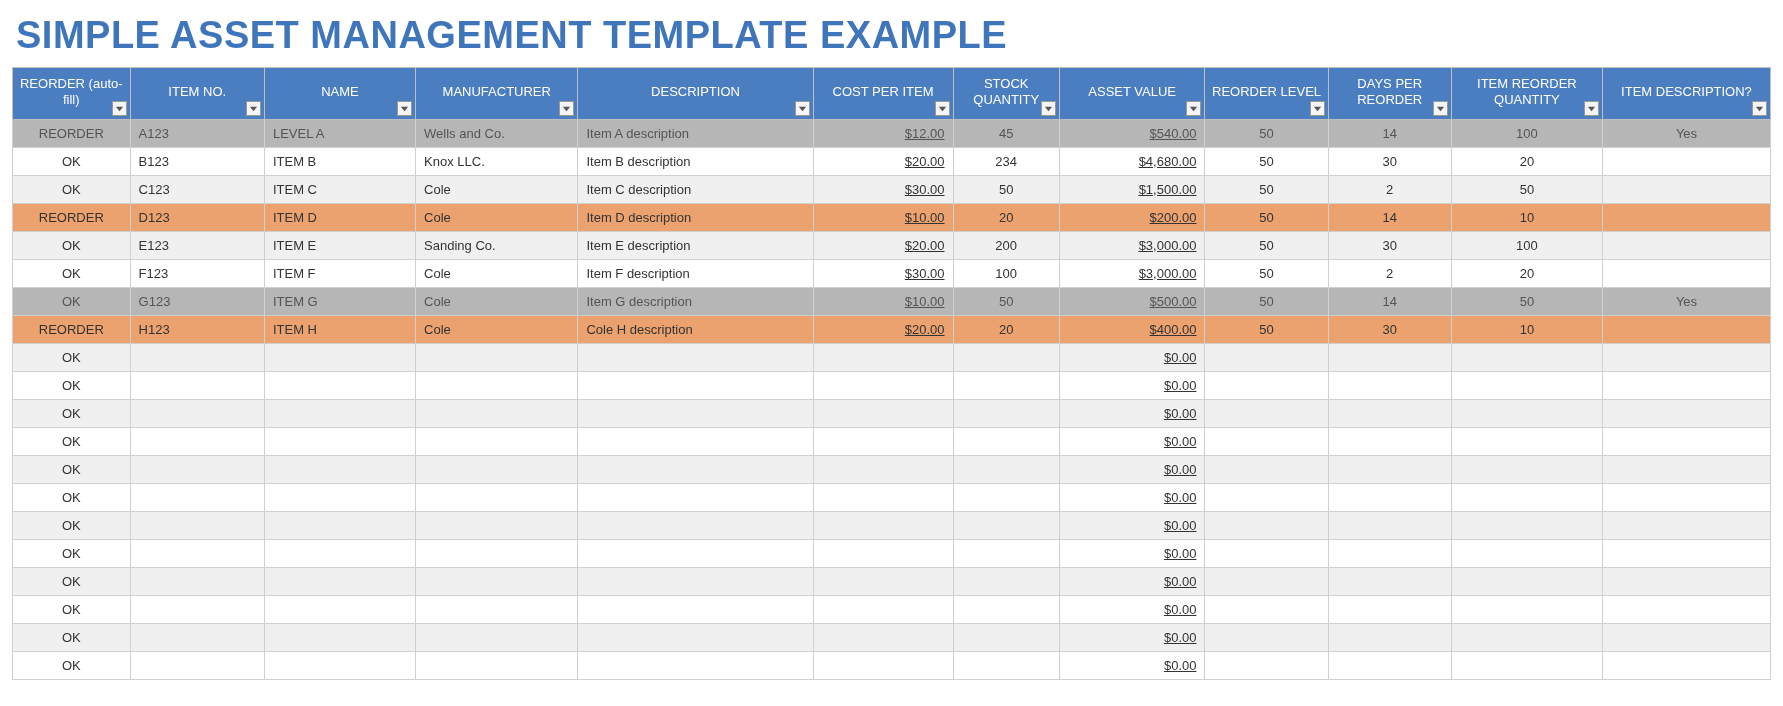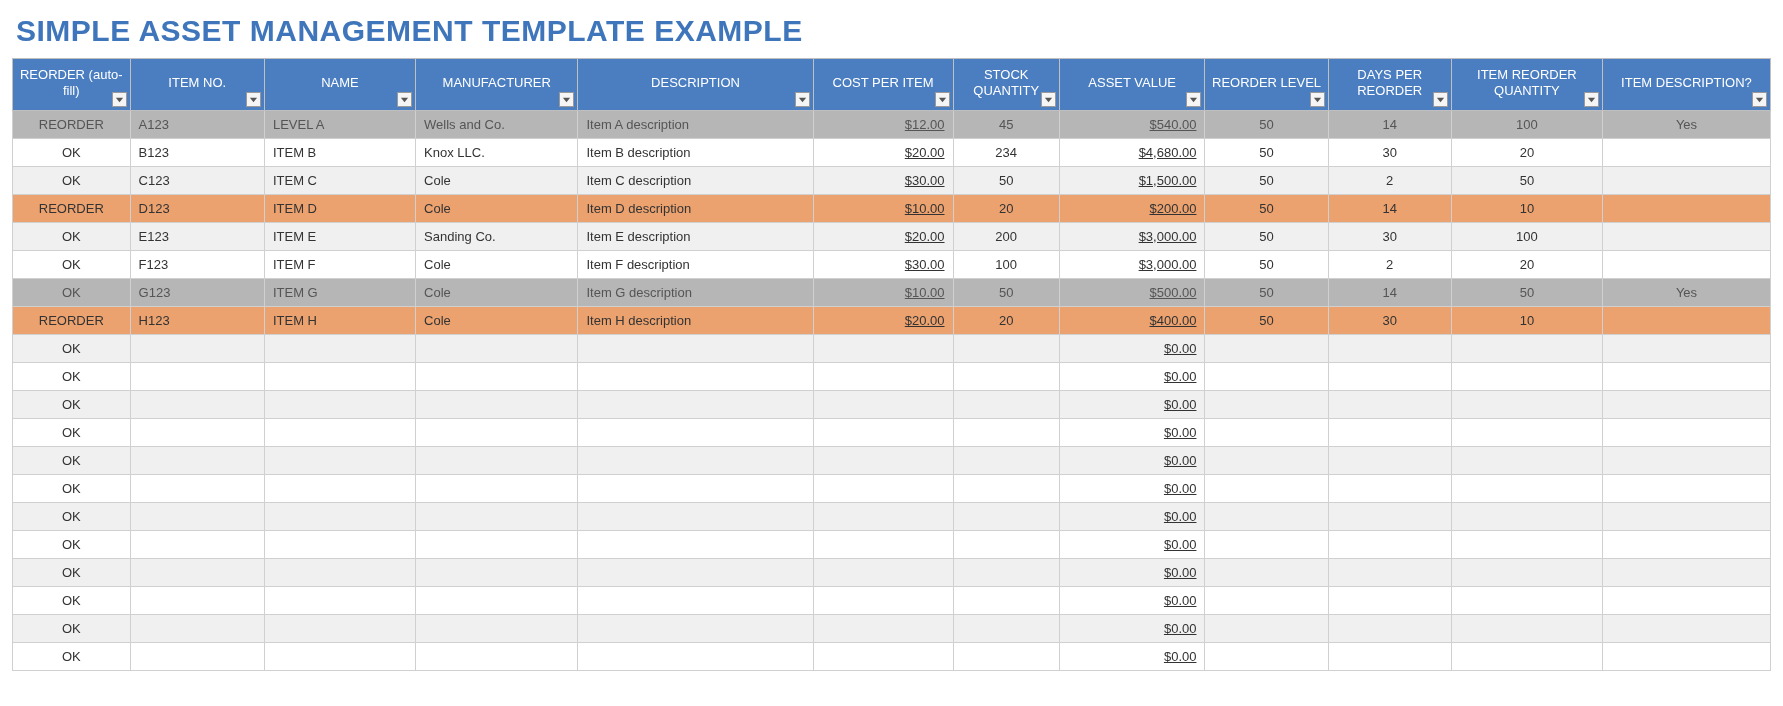--- a/index.html
+++ b/index.html
@@ -7,21 +7,21 @@
     margin: 0;
     padding: 14px 12px;
     background: #fff;
     font-family: Arial, Helvetica, sans-serif;
     font-size: 13px;
     color: #333;
     width: 1783px;
   }
   h1.title {
     margin: 0 0 10px 4px;
-    font-size: 30px;
+    font-size: 38px;
     font-weight: 700;
     letter-spacing: 0.5px;
     color: #3f75bb;
   }
   table.asset {
     width: 100%;
     border-collapse: collapse;
     table-layout: fixed;
     padding-left: 44px;
   }
@@ -263,21 +263,21 @@
         <td class="c-center">50</td>
         <td class="c-center">14</td>
         <td class="c-center">50</td>
         <td class="c-center">Yes</td>
       </tr>
       <tr class="row-orange">
         <td class="c-center">REORDER</td>
         <td class="c-left">H123</td>
         <td class="c-left">ITEM H</td>
         <td class="c-left">Cole</td>
-        <td class="c-left">Item H description</td>
+        <td class="c-left">Cole H description</td>
         <td class="c-right">$20.00</td>
         <td class="c-center">20</td>
         <td class="c-right">$400.00</td>
         <td class="c-center">50</td>
         <td class="c-center">30</td>
         <td class="c-center">10</td>
         <td class="c-center"></td>
       </tr>
       <tr class="row-alt">
         <td class="c-center">OK</td>

